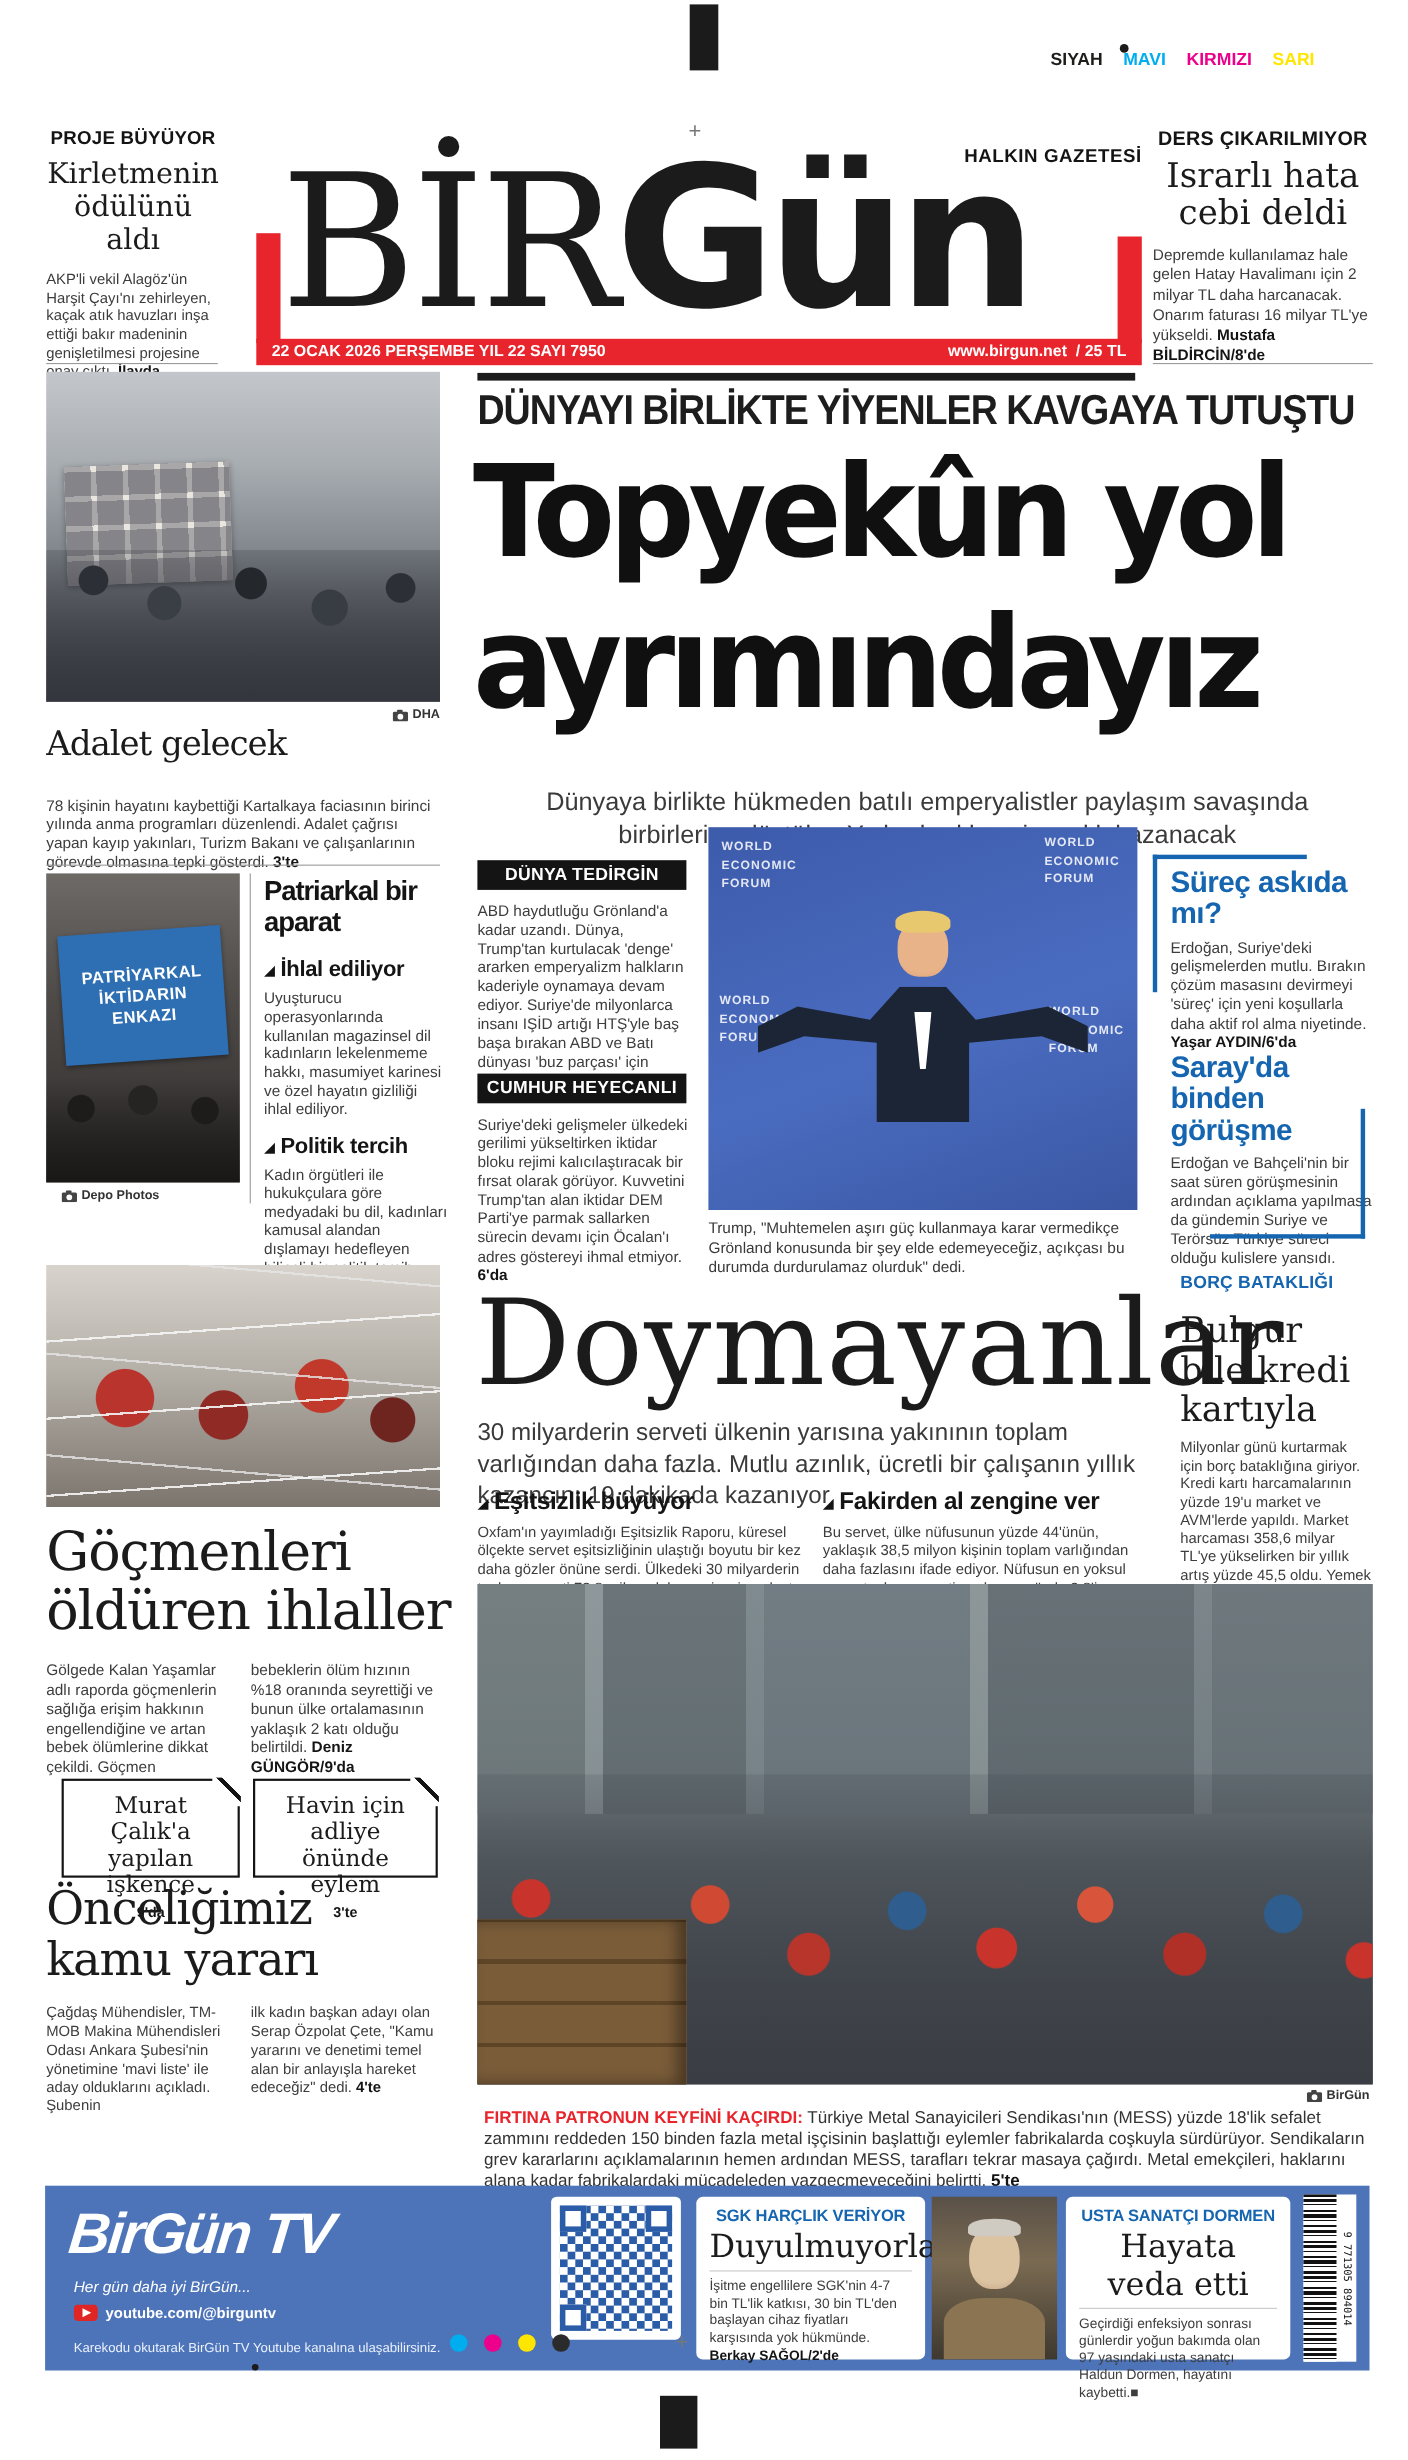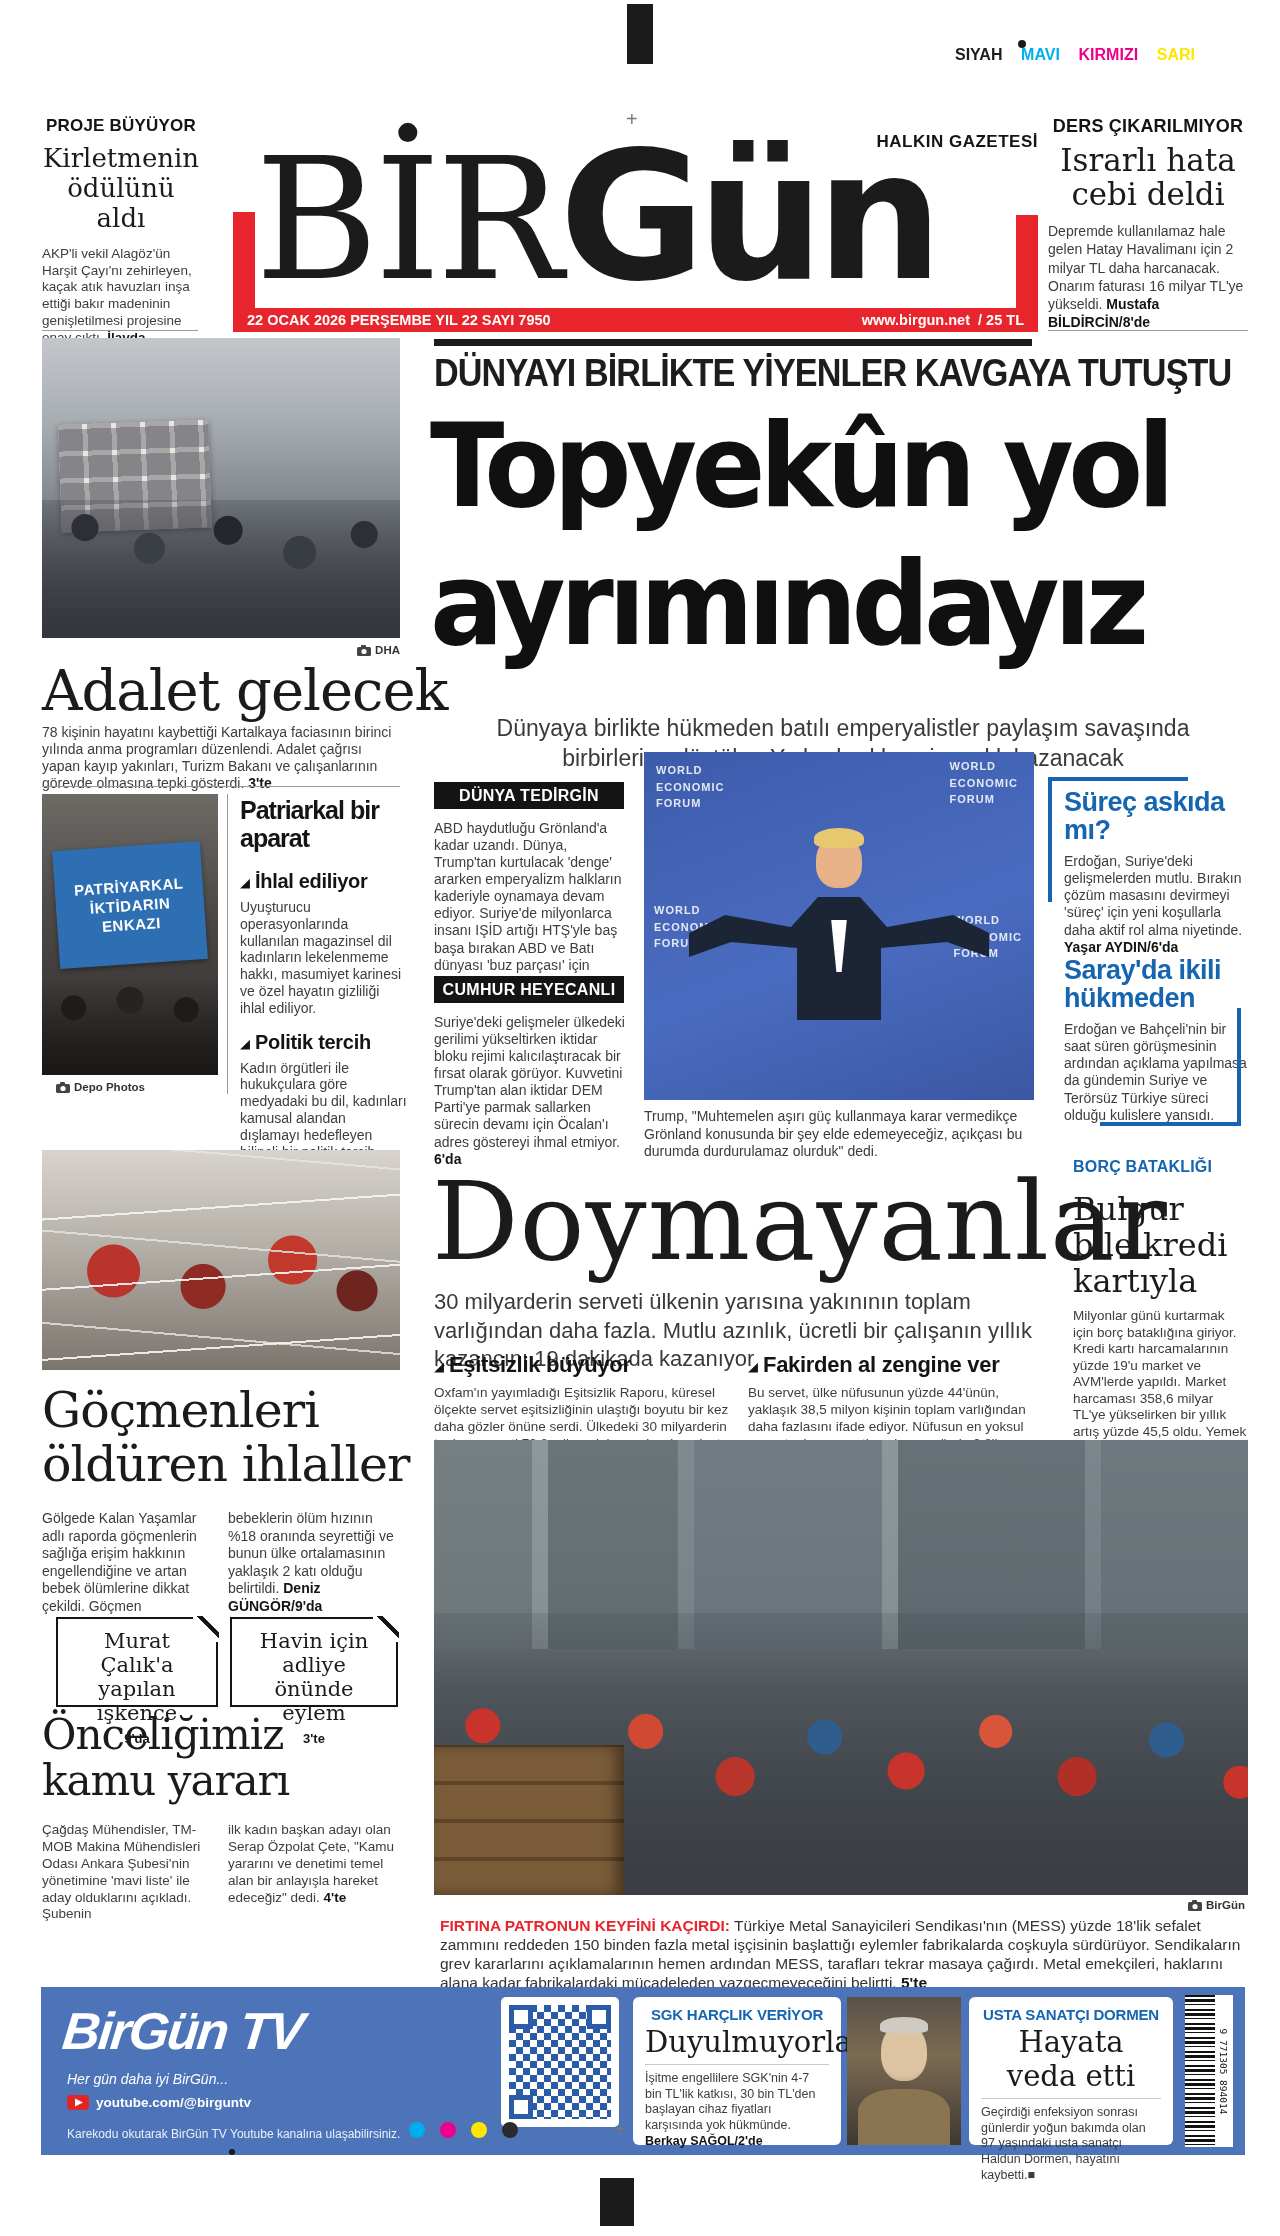--- a/index.html
+++ b/index.html
@@ -100,21 +100,21 @@
          linear-gradient(180deg,rgba(40,42,48,.2),#33363c);"></div>
   </div>
   <div class="abs credit" style="left:42px;top:644px;width:358px;justify-content:flex-end;">
     <svg class="cam" width="14" height="11" viewBox="0 0 14 11">
         <rect x="0" y="2" width="14" height="9" rx="1.5" fill="#444"></rect>
         <rect x="4" y="0" width="5" height="3" rx="1" fill="#444"></rect>
         <circle cx="7" cy="6.5" r="2.6" fill="#fff"></circle>
       </svg>
     <b>DHA</b>
   </div>
-  <div class="abs serif" style="left:42px;top:658px;font-size:56px;letter-spacing:-1px;white-space:nowrap;">Adalet gelecek</div>
+  <div class="abs serif" style="left:42px;top:658px;font-size:31px;letter-spacing:-1px;white-space:nowrap;">Adalet gelecek</div>
   <div class="abs body-txt" style="left:42px;top:724px;width:360px;font-size:14px;line-height:1.22;">
     <span>78 kişinin hayatını kaybettiği Kartalkaya faciasının birinci yılında anma programları düzenlendi. Adalet çağrısı yapan kayıp yakınları, Turizm Bakanı ve çalışanlarının görevde olmasına tepki gösterdi. </span><b class="byline">3'te</b>
   </div>
   <div class="abs thinrule" style="left:42px;top:786px;width:358px;height:1px;"></div>
 
   <div class="abs photo" style="left:42px;top:794px;width:176px;height:281px;background:linear-gradient(180deg,#6e6a66 0%,#4e4a48 40%,#2f2c2b 100%);">
     <div style="position:absolute;left:14px;top:52px;width:148px;height:118px;background:#2e6fb4;transform:rotate(-4deg);box-shadow:0 2px 5px rgba(0,0,0,.4);display:flex;flex-direction:column;justify-content:center;align-items:center;gap:2px;">
       <span style="color:#fff;font-weight:700;font-size:15px;letter-spacing:.5px;">PATRİYARKAL</span>
       <span style="color:#fff;font-weight:700;font-size:15px;letter-spacing:.5px;">İKTİDARIN</span>
       <span style="color:#fff;font-weight:700;font-size:15px;letter-spacing:.5px;">ENKAZI</span>
@@ -187,21 +187,21 @@
 
   <div class="abs" style="left:1048px;top:777px;width:140px;height:4px;background:#1565b0;"></div>
   <div class="abs" style="left:1048px;top:777px;width:4px;height:125px;background:#1565b0;"></div>
   <div class="abs" style="left:1064px;top:788px;width:184px;">
     <div class="blue" style="font-weight:800;font-size:27px;line-height:1.05;letter-spacing:-.5px;">Süreç askıda mı?</div>
     <div class="body-txt" style="font-size:14px;line-height:1.23;margin-top:8px;">
       <span>Erdoğan, Suriye'deki gelişmelerden mutlu. Bırakın çözüm masasını devirmeyi 'süreç' için yeni koşullarla daha aktif rol alma niyetinde. </span><b class="byline">Yaşar AYDIN/6'da</b>
     </div>
   </div>
   <div class="abs" style="left:1064px;top:956px;width:184px;">
-    <div class="blue" style="font-weight:800;font-size:27px;line-height:1.05;letter-spacing:-.5px;">Saray'da ikili hükmeden</div>
+    <div class="blue" style="font-weight:800;font-size:27px;line-height:1.05;letter-spacing:-.5px;">Saray'da binden görüşme</div>
     <div class="body-txt" style="font-size:14px;line-height:1.23;margin-top:8px;">Erdoğan ve Bahçeli'nin bir saat süren görüşmesinin ardından açıklama yapılmasa da gündemin Suriye ve Terörsüz Türkiye süreci olduğu kulislere yansıdı.</div>
   </div>
   <div class="abs" style="left:1237px;top:1008px;width:4px;height:118px;background:#1565b0;"></div>
   <div class="abs" style="left:1100px;top:1122px;width:141px;height:4px;background:#1565b0;"></div>
 
   <div class="abs serif" style="left:432px;top:1168px;font-size:108px;line-height:1;letter-spacing:1px;white-space:nowrap;">Doymayanlar</div>
   <div class="abs" style="left:434px;top:1288px;width:610px;font-size:22px;line-height:1.3;color:#3a3a3a;">30 milyarderin serveti ülkenin yarısına yakınının toplam varlığından daha fazla. Mutlu azınlık, ücretli bir çalışanın yıllık kazancını 19 dakikada kazanıyor</div>
   <div class="abs" style="left:434px;top:1352px;width:296px;">
     <div><span class="tri"></span><span class="subhead" style="font-size:22px;">Eşitsizlik büyüyor</span></div>
     <div class="body-txt" style="font-size:13.5px;line-height:1.25;margin-top:7px;">Oxfam'ın yayımladığı Eşitsizlik Raporu, küresel ölçekte servet eşitsizliğinin ulaştığı boyutu bir kez daha gözler önüne serdi. Ülkedeki 30 milyarderin toplam serveti 73,8 milyar dolar seviyesine ulaştı.</div>

